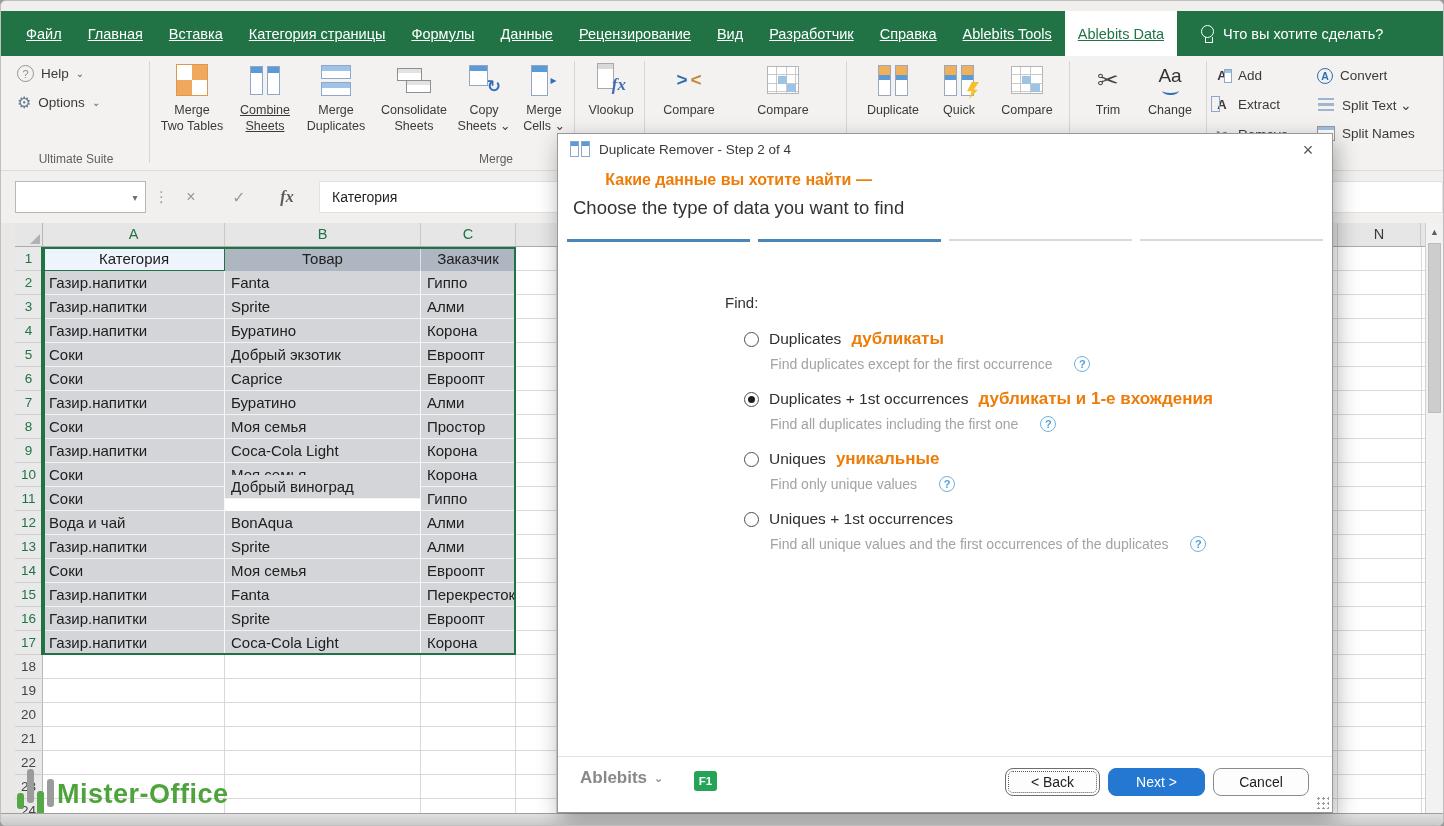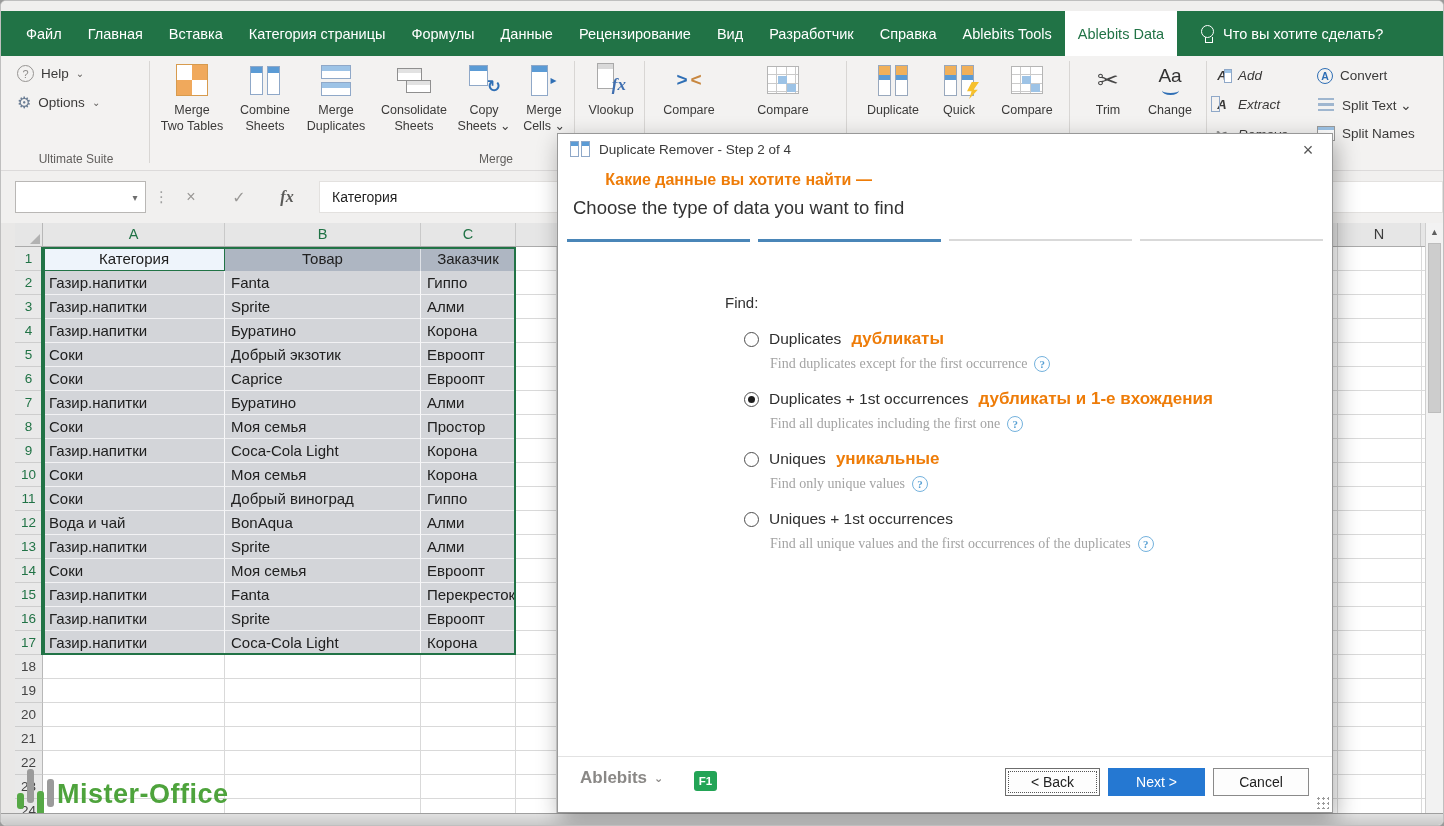--- a/index.html
+++ b/index.html
@@ -5,21 +5,21 @@
   * { margin:0; padding:0; box-sizing:border-box; }
   html,body { background:#9a9a9a; }
   body { font-family:"Liberation Sans","DejaVu Sans",sans-serif; }
   .screen { position:relative; width:1444px; height:826px; background:#f3f2f1;
             overflow:hidden; border:1px solid #bfbfbf; border-radius:6px; }
 
   
   .topstrip { position:absolute; left:0; top:0; width:100%; height:10px; background:#f0efee; }
   .tabbar { position:absolute; left:0; top:10px; width:100%; height:45px; background:#217346;
             display:flex; align-items:stretch; padding-left:12px; }
-  .tab { display:flex; align-items:center; padding:0 13px; color:#fff; font-size:14.5px; white-space:nowrap; cursor:default; }
+  .tab { display:flex; align-items:center; padding:0 13px; color:#fff; font-size:14.5px; white-space:nowrap; cursor:default;text-decoration:underline; }
   .tab.active { background:#fff; color:#217346; }
   .tellme { display:flex; align-items:center; gap:9px; color:#fff; font-size:14.5px; padding:0 10px; margin-left:14px; white-space:nowrap; }
   .bulb { position:relative; width:13px; height:18px; flex:0 0 auto; }
   .bulb:before { content:""; position:absolute; left:0; top:0; width:11px; height:11px; border:1.6px solid #fff; border-radius:50%; }
   .bulb:after { content:""; position:absolute; left:3.5px; top:12px; width:6px; height:5px;
                 border-left:1.6px solid #fff; border-right:1.6px solid #fff; border-bottom:1.6px solid #fff; }
 
   
   .ribbon { position:absolute; left:0; top:55px; width:100%; height:115px; background:#f3f2f1; border-bottom:1px solid #dcdada; }
   .rib-div { position:absolute; top:5px; height:102px; width:1px; background:#d8d6d4; }
@@ -156,30 +156,30 @@
   .pseg { flex:1; height:2px; background:#d9d9d9; }
   .pseg.on { height:3px; background:#4a86b8; }
   .find-label { position:absolute; left:167px; top:160px; font-size:15px; color:#303030; }
   .opts { position:absolute; left:186px; top:194px; }
   .opt { height:60px; }
   .opt-line { display:flex; align-items:center; gap:10px; height:22px; }
   .radio { width:15px; height:15px; border:1px solid #4d4d4d; border-radius:50%; background:#fff; position:relative; flex:0 0 auto; }
   .radio.sel:after { content:""; position:absolute; left:3px; top:3px; width:7px; height:7px; background:#1e1e1e; border-radius:50%; }
   .opt-label { font-size:15.5px; color:#2e2e2e; white-space:nowrap; }
   .opt-annot { font-size:17px; font-weight:bold; color:#ee7c08; white-space:nowrap; }
-  .opt-desc { margin:5px 0 0 26px; font-size:14px; color:#a3a3a3; display:flex; align-items:center; gap:7px; height:18px; white-space:nowrap;font-family:Liberation Serif, serif; }
+  .opt-desc { margin:5px 0 0 26px; font-size:14px; color:#a3a3a3; display:flex; align-items:center; gap:22px; height:18px; white-space:nowrap; }
   .help { width:16px; height:16px; border-radius:50%; border:1.5px solid #74b2dd; color:#569fd3; font-size:11px; font-weight:bold;
           display:flex; align-items:center; justify-content:center; background:#fdfeff; flex:0 0 auto; }
   .dlg-footer-sep { position:absolute; left:0; right:0; top:622px; height:1px; background:#e2e2e2; }
   .brand { position:absolute; left:22px; top:634px; font-size:17px; font-weight:bold; color:#8a8886;
            display:flex; align-items:center; gap:7px; }
   .brand .chev { font-size:11px; color:#8a8886; }
   .f1 { position:absolute; left:136px; top:637px; width:23px; height:20px; background:#23a456; color:#fff;
         font-weight:bold; font-size:11.5px; border-radius:3px; display:flex; align-items:center; justify-content:center; }
-  .btn { position:absolute; top:634px; height:28px; font-size:14px; display:flex; align-items:center; justify-content:center; cursor:default; }
+  .btn { position:absolute; top:634px; height:28px; font-size:14px; display:flex; align-items:center; justify-content:center; cursor:default;border-radius:8px; }
   .btn-back { left:447px; width:95px; background:#fdfdfd; border:1px solid #6d6d6d; color:#1e1e1e;
               outline:1px dotted #555; outline-offset:-4px; }
   .btn-next { left:550px; width:97px; background:#2578d2; border:1px solid #2578d2; color:#fff; }
   .btn-cancel { left:655px; width:96px; background:#fdfdfd; border:1px solid #8a8a8a; color:#1e1e1e; }
   .grip { position:absolute; right:3px; bottom:3px; width:13px; height:13px;
           background-image:radial-gradient(#9a9a9a 1.2px,transparent 1.3px); background-size:5px 5px; }
 </style>
 </head>
 <body>
 
@@ -228,21 +228,21 @@
         <div class="rib-div" style="left: 845px;"></div>
         <div class="rib-div" style="left: 1068px;"></div>
         <div class="rib-div" style="left: 1205px;"></div>
       </div>
     <div id="bigbtns">
         <div class="bigbtn" style="left: 152px; width: 78px;">
           <span class="bicon ic-puzzle"></span>
           <span class="bl">Merge</span>
           <span class="bl">Two Tables</span>
         </div>
-        <div class="bigbtn" style="left: 232px; width: 64px;">
+        <div class="bigbtn" style="left: 232px; width: 64px; text-decoration: underline;">
           <span class="bicon ic-tables"></span>
           <span class="bl">Combine</span>
           <span class="bl">Sheets</span>
         </div>
         <div class="bigbtn" style="left: 296px; width: 78px;">
           <span class="bicon ic-merge-dup"></span>
           <span class="bl">Merge</span>
           <span class="bl">Duplicates</span>
         </div>
         <div class="bigbtn" style="left: 374px; width: 78px;">
@@ -288,21 +288,21 @@
         </div>
         <div class="bigbtn" style="left: 1078px; width: 58px;">
           <span class="bicon ic-scissors"></span>
           <span class="bl">Trim</span>
         </div>
         <div class="bigbtn" style="left: 1136px; width: 66px;">
           <span class="bicon ic-aa"></span>
           <span class="bl">Change</span>
         </div>
       </div>
-    <div id="smallcol1" class="smallcol" style="left:1212px;font-style:italic;">
+    <div id="smallcol1" class="smallcol" style="left:1212px;">
         <div class="smrow">
           <span class="smico ic-sm-add"></span>
           <span>Add</span>
         </div>
         <div class="smrow">
           <span class="smico ic-sm-extract"></span>
           <span>Extract</span>
         </div>
         <div class="smrow">
           <span class="smico ic-sm-remove"></span>
@@ -412,21 +412,21 @@
         <div class="cell plain" style="left: 515px; width: 41px; top: 168px;"></div>
         <div class="cell sel" style="left: 42px; width: 182px; top: 192px;">Газир.напитки</div>
         <div class="cell sel" style="left: 224px; width: 196px; top: 192px;">Coca-Cola Light</div>
         <div class="cell sel" style="left: 420px; width: 95px; top: 192px;">Корона</div>
         <div class="cell plain" style="left: 515px; width: 41px; top: 192px;"></div>
         <div class="cell sel" style="left: 42px; width: 182px; top: 216px;">Соки</div>
         <div class="cell sel" style="left: 224px; width: 196px; top: 216px;">Моя семья</div>
         <div class="cell sel" style="left: 420px; width: 95px; top: 216px;">Корона</div>
         <div class="cell plain" style="left: 515px; width: 41px; top: 216px;"></div>
         <div class="cell sel" style="left: 42px; width: 182px; top: 240px;">Соки</div>
-        <div class="cell sel" style="left: 224px; width: 196px; top: 240px;">Добрый виноград</div>
+        <div class="cell sel" style="left: 224px; width: 196px; top: 228px;">Добрый виноград</div>
         <div class="cell sel" style="left: 420px; width: 95px; top: 240px;">Гиппо</div>
         <div class="cell plain" style="left: 515px; width: 41px; top: 240px;"></div>
         <div class="cell sel" style="left: 42px; width: 182px; top: 264px;">Вода и чай</div>
         <div class="cell sel" style="left: 224px; width: 196px; top: 264px;">BonAqua</div>
         <div class="cell sel" style="left: 420px; width: 95px; top: 264px;">Алми</div>
         <div class="cell plain" style="left: 515px; width: 41px; top: 264px;"></div>
         <div class="cell sel" style="left: 42px; width: 182px; top: 288px;">Газир.напитки</div>
         <div class="cell sel" style="left: 224px; width: 196px; top: 288px;">Sprite</div>
         <div class="cell sel" style="left: 420px; width: 95px; top: 288px;">Алми</div>
         <div class="cell plain" style="left: 515px; width: 41px; top: 288px;"></div>

